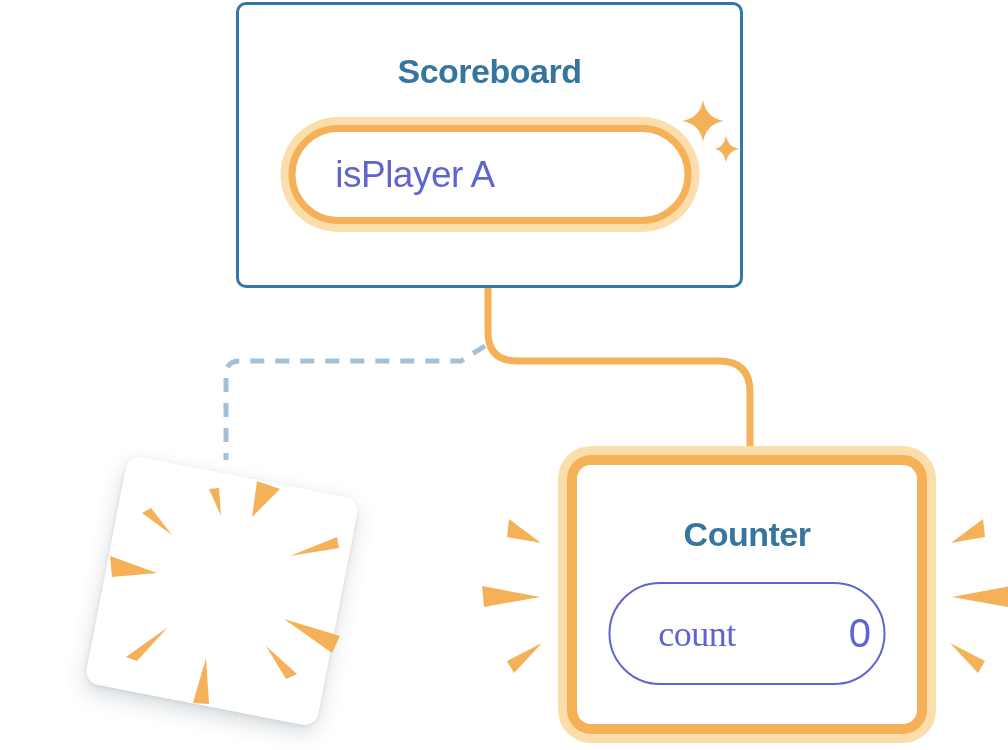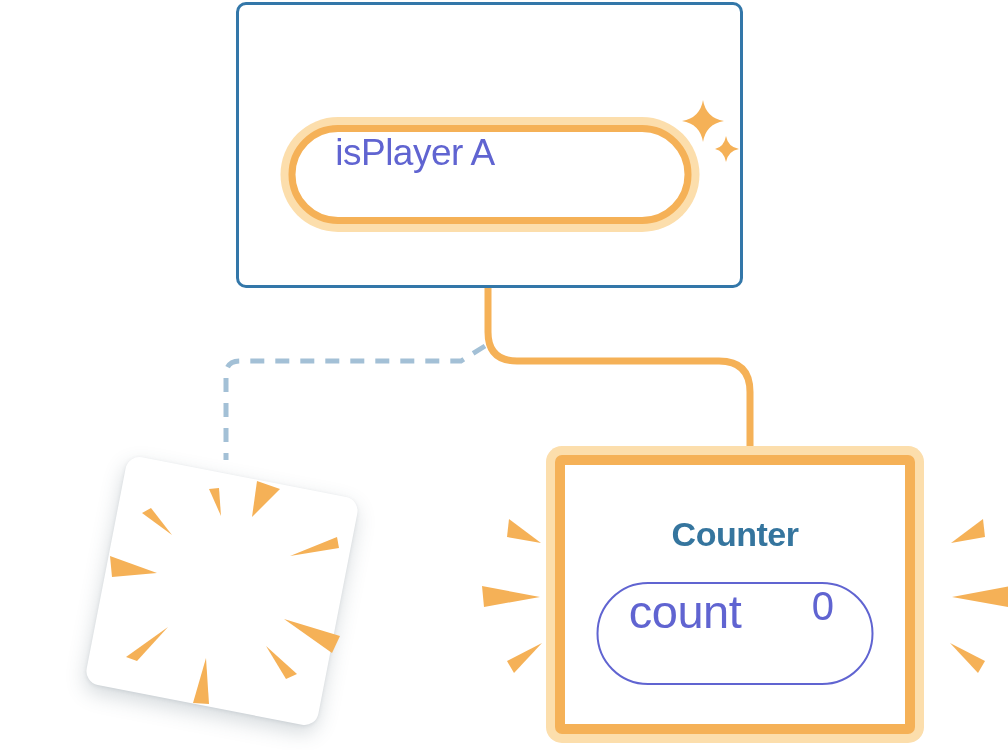--- a/index.html
+++ b/index.html
@@ -53,22 +53,23 @@
     font-size: 34px;
     font-weight: 600;
     letter-spacing: -0.5px;
     line-height: 40px;
   }
   .scoreboard-card .card-title { top: 46px; }
 
   .state-pill {
     position: absolute;
     display: flex;
-    align-items: flex-start;
+    align-items: center;
     background: var(--card-white);
+    gap: 25px;
   }
   .pill-orange {
     left: 50%; transform: translateX(-50%);
     top: 120px;
     width: 403px; height: 99px;
     border: 7px solid var(--accent-orange);
     border-radius: 60px;
     box-shadow: 0 0 0 8px var(--accent-orange-light);
   }
   .pill-cell {
@@ -79,37 +80,37 @@
     font-size: 37px;
     letter-spacing: -0.5px;
   }
   .pill-orange .pill-cell-name  { width: 240px; }
   .pill-orange .pill-divider    { width: 3px; background: var(--accent-orange); }
   .pill-orange .pill-cell-value { flex: 1; font-weight: 700; }
 
   
   .counter-card {
     position: absolute;
-    left: 555px; top: 455px;
+    left: 567px; top: 455px;
     width: 360px; height: 279px;
     background: var(--card-white);
     border: 10px solid var(--accent-orange);
-    border-radius: 7px;
+    border-radius: 24px;
     box-shadow: 0 0 0 9px var(--accent-orange-light);
   }
   .counter-card .card-title { top: 49px; }
 
   .pill-purple {
     left: 50%; transform: translateX(-50%);
     top: 117px;
     width: 277px; height: 103px;
     border: 2px solid var(--state-purple);
     border-radius: 60px;
   }
-  .pill-purple .pill-cell-name  { width: 173px; font-size: 47px; }
+  .pill-purple .pill-cell-name  { width: 173px; font-size: 36px; font-family: Liberation Serif, serif; }
   .pill-purple .pill-divider    { width: 2px; background: var(--state-purple); }
   .pill-purple .pill-cell-value { flex: 1; font-size: 40px; }
 
   
   .poof-card {
     position: absolute;
     left: 104px; top: 475px;
     width: 236px; height: 232px;
     background: var(--card-white);
     border-radius: 14px;
@@ -134,20 +135,21 @@
     <polygon class="fill-orange" points="142,513 151,508 172,535"></polygon>
     <polygon class="fill-orange" points="110,556 112,577 157,573"></polygon>
     <polygon class="fill-orange" points="290,556 337,537 339,548"></polygon>
     <polygon class="fill-orange" points="126,657 137,661 168,627"></polygon>
     <polygon class="fill-orange" points="193,703 209,704 206,658"></polygon>
     <polygon class="fill-orange" points="266,646 297,674 286,679"></polygon>
     <polygon class="fill-orange" points="284,619 340,636 332,653"></polygon>
   </svg>
 
   <div class="scoreboard-card">
+    <div class="card-title">Scoreboard</div>
     <div class="state-pill pill-orange">
       <div class="pill-cell pill-cell-name">isPlayer A</div>
       <div class="pill-divider"></div>
     </div>
   </div>
 
   <svg class="layer" viewBox="0 0 1008 750">
     <path class="fill-orange" d="M703,100 Q706,118 724,121 Q706,124 703,142 Q700,124 682,121 Q700,118 703,100 Z"></path>
     <path class="fill-orange" d="M726,136 Q728,147 739,149 Q728,151 726,162 Q724,151 715,149 Q724,147 726,136 Z"></path>
   </svg>

